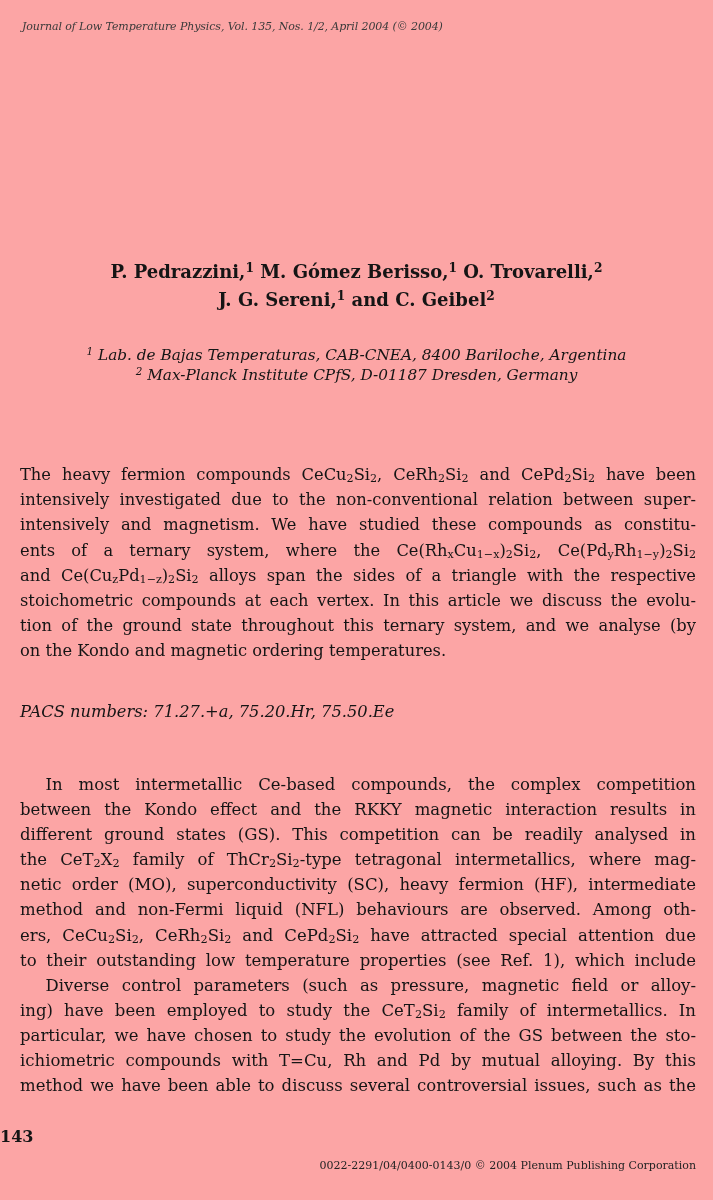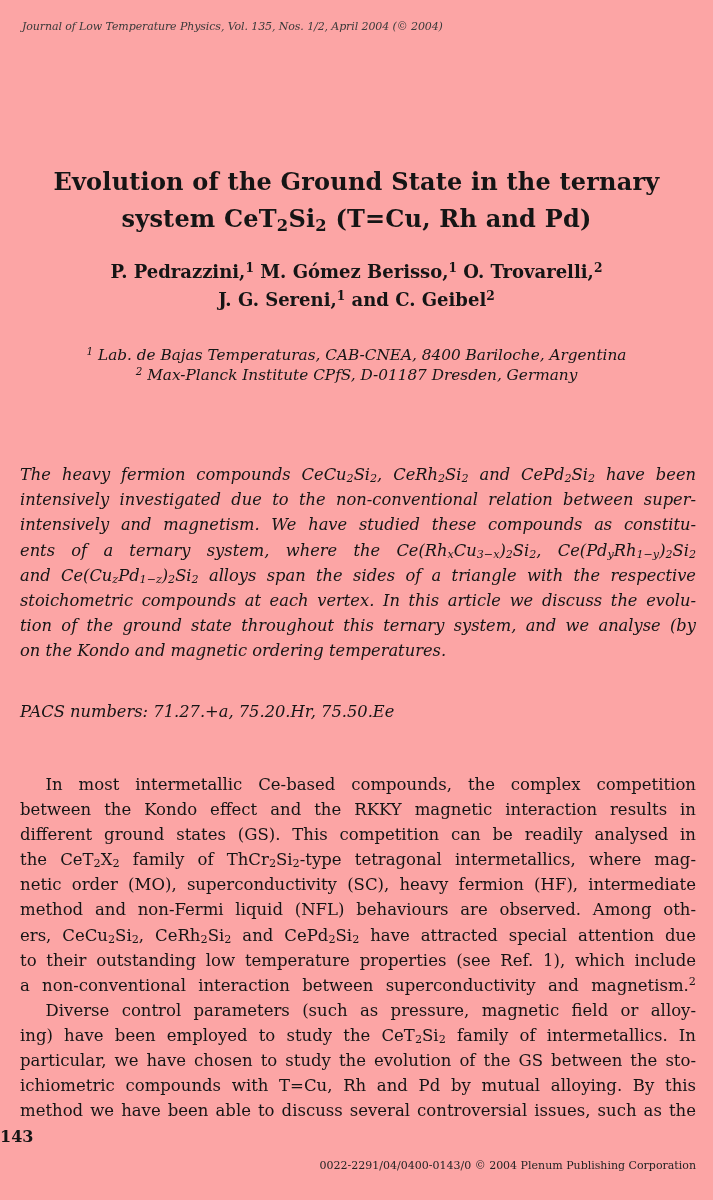--- a/index.html
+++ b/index.html
@@ -35,21 +35,20 @@
     line-height:28px;
   }
   .affiliations-block {
     position:absolute; left:0; right:0; top:345px;
     font-style:italic;
     font-size:15.3px;
     line-height:20px;
   }
   .abstract-block {
     position:absolute; left:20px; width:676px; top:462px;
-    font-style:italic;
     font-size:16.3px;
     line-height:25.2px;
   }
   .pacs-line {
     position:absolute; left:20px; width:676px; top:702px;
     font-style:italic;
     font-size:16.3px;
   }
   .body-block {
     position:absolute; left:20px; width:676px; top:772px;
@@ -80,59 +79,54 @@
     color:#242424;
   }
 </style>
 </head>
 <body>
 
 <div class="page">
 
   <div class="journal-header">Journal of Low Temperature Physics, Vol. 135, Nos. 1/2, April 2004 (© 2004)</div>
 
-  <div class="title-block center-lines">
-      <div class="tline">Evolution of the Ground State in the ternary</div>
-      <div class="tline" style="text-align-last: center;">system CeT<sub>2</sub>Si<sub>2</sub> (T=Cu, Rh and Pd)</div>
-    </div>
 
   <div class="authors-block center-lines">
       <div class="tline">P. Pedrazzini,<sup>1</sup> M. Gómez Berisso,<sup>1</sup> O. Trovarelli,<sup>2</sup></div>
       <div class="tline" style="text-align-last: center;">J. G. Sereni,<sup>1</sup> and C. Geibel<sup>2</sup></div>
     </div>
 
   <div class="affiliations-block center-lines">
       <div class="tline"><sup>1</sup> Lab. de Bajas Temperaturas, CAB-CNEA, 8400 Bariloche, Argentina</div>
       <div class="tline" style="text-align-last: center;"><sup>2</sup> Max-Planck Institute CPfS, D-01187 Dresden, Germany</div>
     </div>
 
   <div class="abstract-block">
       <div class="tline">The heavy fermion compounds CeCu<sub>2</sub>Si<sub>2</sub>, CeRh<sub>2</sub>Si<sub>2</sub> and CePd<sub>2</sub>Si<sub>2</sub> have been</div>
       <div class="tline">intensively investigated due to the non-conventional relation between super-</div>
       <div class="tline">intensively and magnetism. We have studied these compounds as constitu-</div>
-      <div class="tline">ents of a ternary system, where the Ce(Rh<sub>x</sub>Cu<sub>3−x</sub>)<sub>2</sub>Si<sub>2</sub>, Ce(Pd<sub>y</sub>Rh<sub>1−y</sub>)<sub>2</sub>Si<sub>2</sub></div>
+      <div class="tline">ents of a ternary system, where the Ce(Rh<sub>x</sub>Cu<sub>1−x</sub>)<sub>2</sub>Si<sub>2</sub>, Ce(Pd<sub>y</sub>Rh<sub>1−y</sub>)<sub>2</sub>Si<sub>2</sub></div>
       <div class="tline">and Ce(Cu<sub>z</sub>Pd<sub>1−z</sub>)<sub>2</sub>Si<sub>2</sub> alloys span the sides of a triangle with the respective</div>
       <div class="tline">stoichometric compounds at each vertex. In this article we discuss the evolu-</div>
       <div class="tline">tion of the ground state throughout this ternary system, and we analyse (by</div>
       <div class="tline" style="text-align-last: left;">on the Kondo and magnetic ordering temperatures.</div>
     </div>
 
   <div class="pacs-line">PACS numbers: 71.27.+a, 75.20.Hr, 75.50.Ee</div>
 
   <div class="body-block">
     <div class="para">
         <div class="tline">In most intermetallic Ce-based compounds, the complex competition</div>
         <div class="tline">between the Kondo effect and the RKKY magnetic interaction results in</div>
         <div class="tline">different ground states (GS). This competition can be readily analysed in</div>
         <div class="tline">the CeT<sub>2</sub>X<sub>2</sub> family of ThCr<sub>2</sub>Si<sub>2</sub>-type tetragonal intermetallics, where mag-</div>
         <div class="tline">netic order (MO), superconductivity (SC), heavy fermion (HF), intermediate</div>
         <div class="tline">method and non-Fermi liquid (NFL) behaviours are observed. Among oth-</div>
         <div class="tline">ers, CeCu<sub>2</sub>Si<sub>2</sub>, CeRh<sub>2</sub>Si<sub>2</sub> and CePd<sub>2</sub>Si<sub>2</sub> have attracted special attention due</div>
         <div class="tline">to their outstanding low temperature properties (see Ref. 1), which include</div>
-        <div class="tline">a non-conventional interaction between superconductivity and magnetism.<sup>2</sup></div>
       </div>
     <div class="para">
         <div class="tline">Diverse control parameters (such as pressure, magnetic field or alloy-</div>
         <div class="tline">ing) have been employed to study the CeT<sub>2</sub>Si<sub>2</sub> family of intermetallics. In</div>
         <div class="tline">particular, we have chosen to study the evolution of the GS between the sto-</div>
         <div class="tline">ichiometric compounds with T=Cu, Rh and Pd by mutual alloying. By this</div>
         <div class="tline">method we have been able to discuss several controversial issues, such as the</div>
       </div>
   </div>
 

